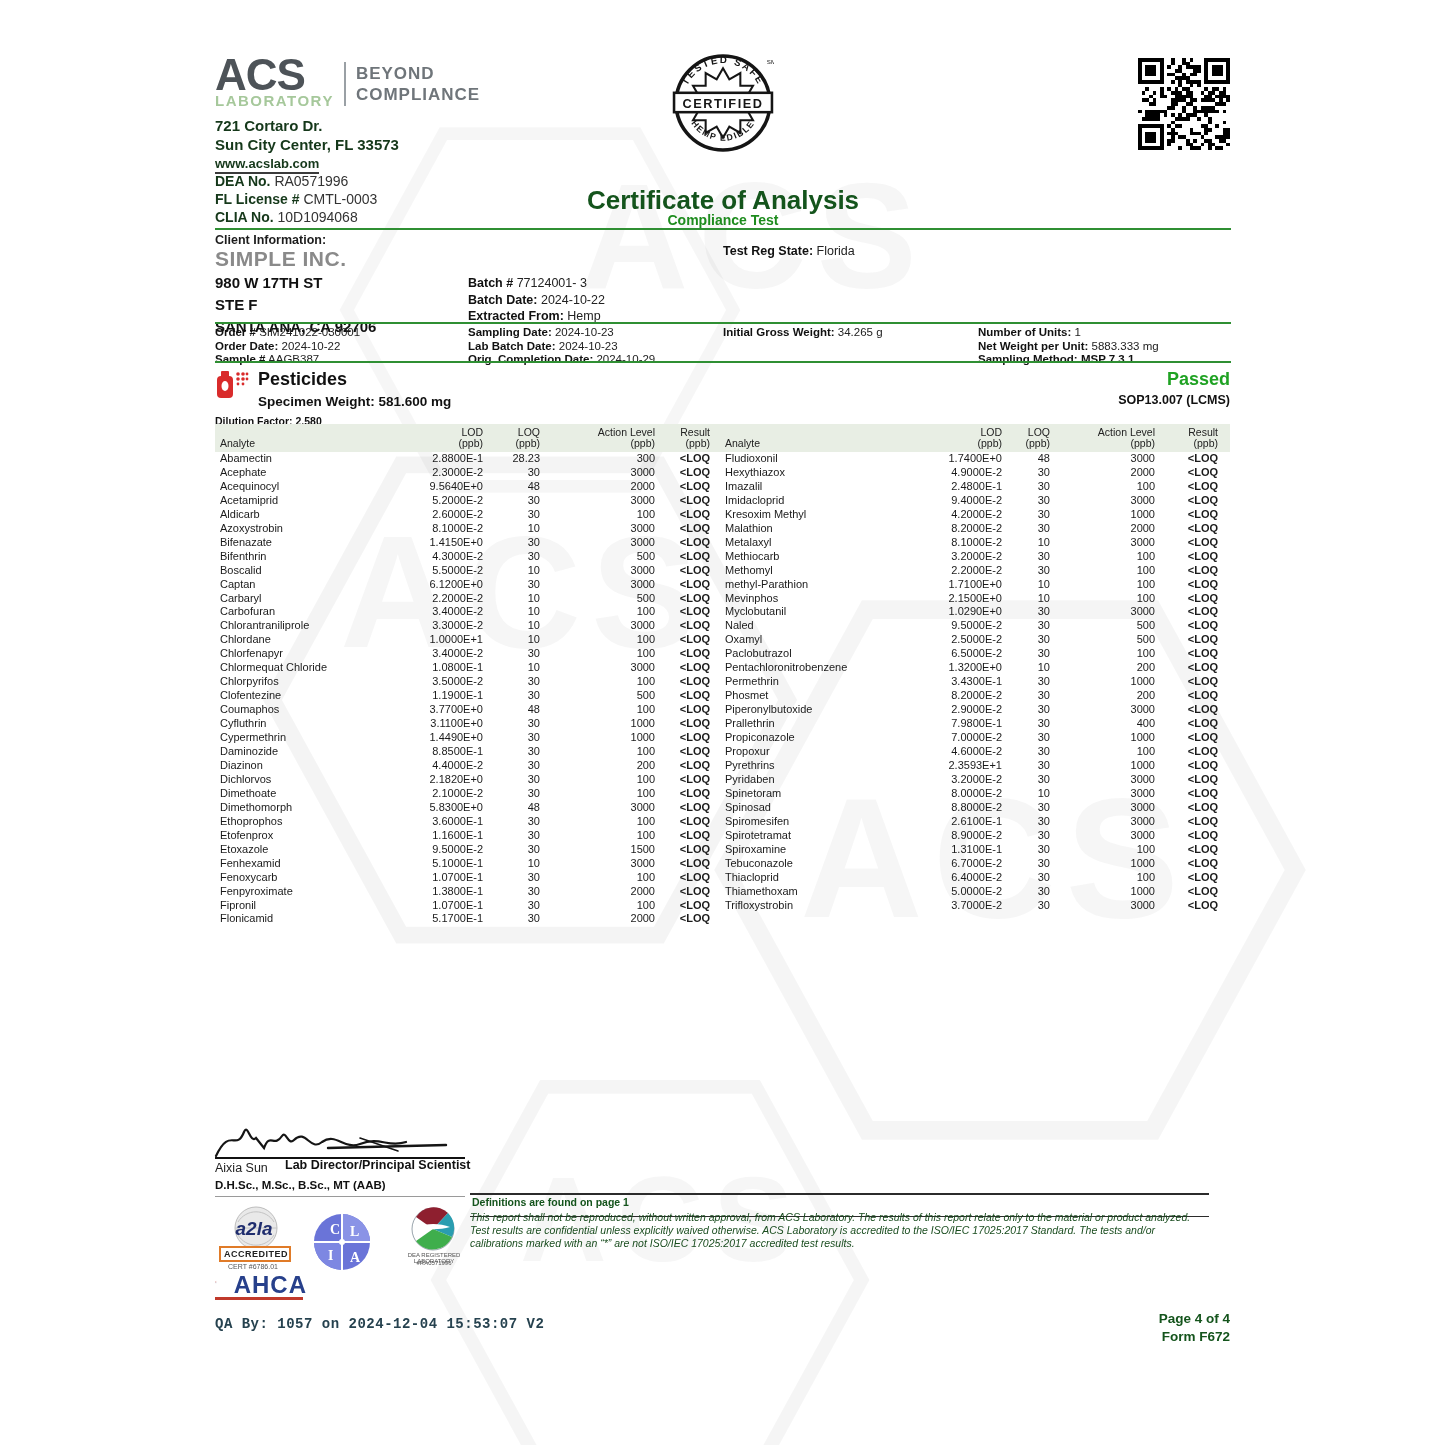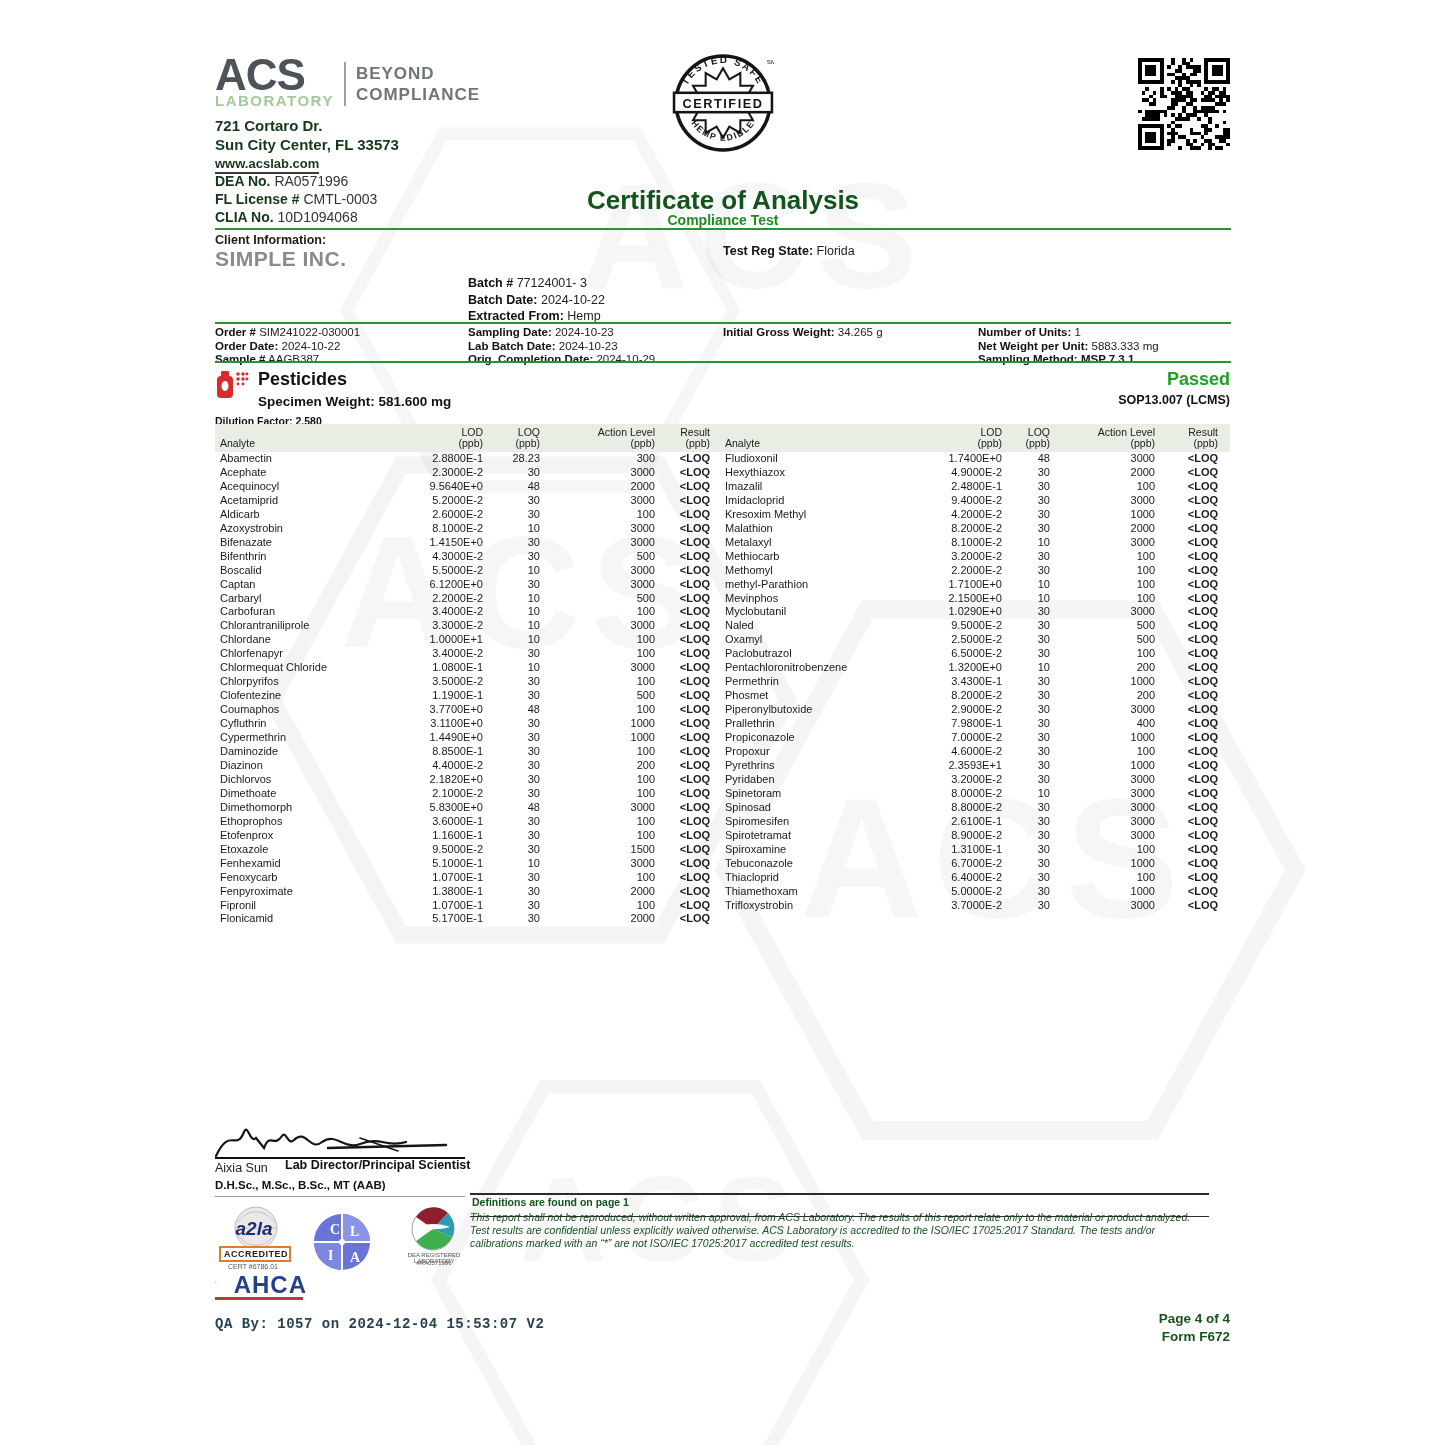--- a/index.html
+++ b/index.html
@@ -348,20 +348,25 @@
       <rect x="2" y="20" width="3" height="3" fill="#000"></rect>
     </svg>
 
   <div class="abs coa-title" style="left:215px;top:185px;width:1016px;">Certificate of Analysis</div>
   <div class="abs coa-sub" style="left:215px;top:212px;width:1016px;">Compliance Test</div>
 
   <div class="hline" style="left:215px;top:228px;width:1016px;"></div>
 
   <div class="abs client-label" style="left:215px;top:233px;">Client Information:</div>
   <div class="abs client-name" style="left:215px;top:247px;">SIMPLE INC.</div>
+  <div class="abs client-addr" style="left:215px;top:272px;">
+    <div>980 W 17TH ST</div>
+    <div>STE F</div>
+    <div>SANTA ANA, CA 92706</div>
+  </div>
 
   <div class="abs kv" style="left:468px;top:243px;margin-top:32px;">
     <div><b>Batch #</b> <span>77124001- 3</span></div>
     <div><b>Batch Date:</b> <span>2024-10-22</span></div>
     <div><b>Extracted From:</b> <span>Hemp</span></div>
   </div>
   <div class="abs kv" style="left:723px;top:243px;">
     <b>Test Reg State:</b> <span>Florida</span>
   </div>
 

